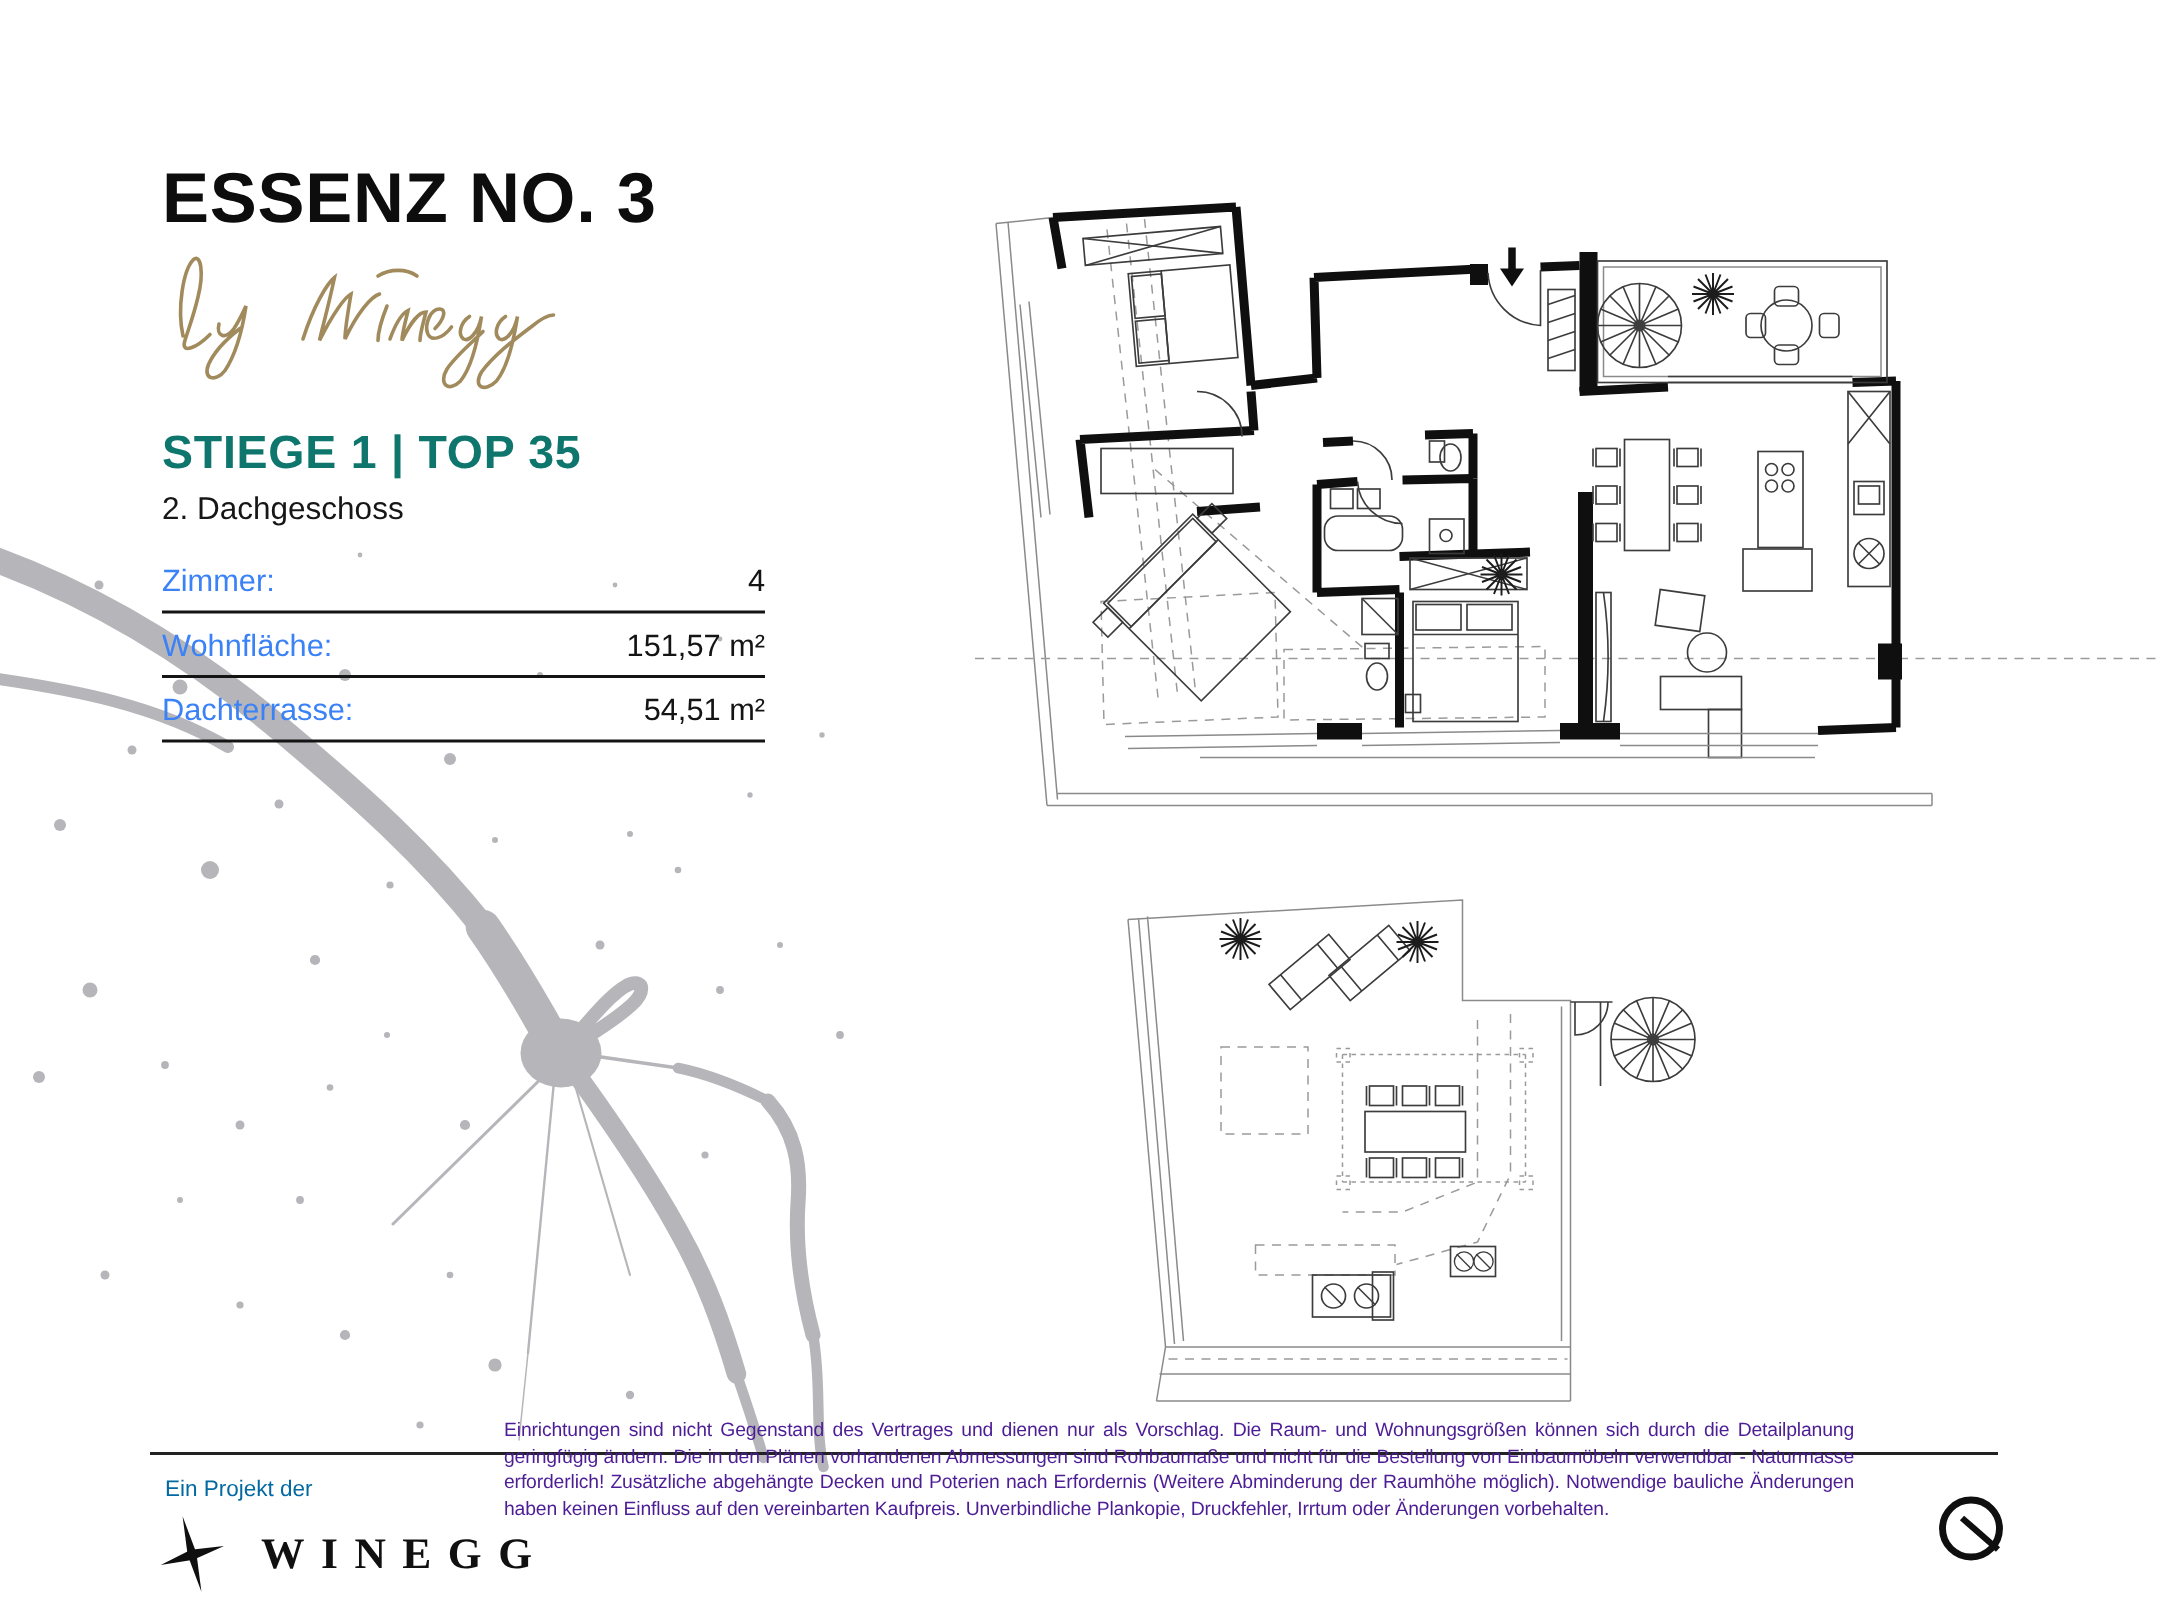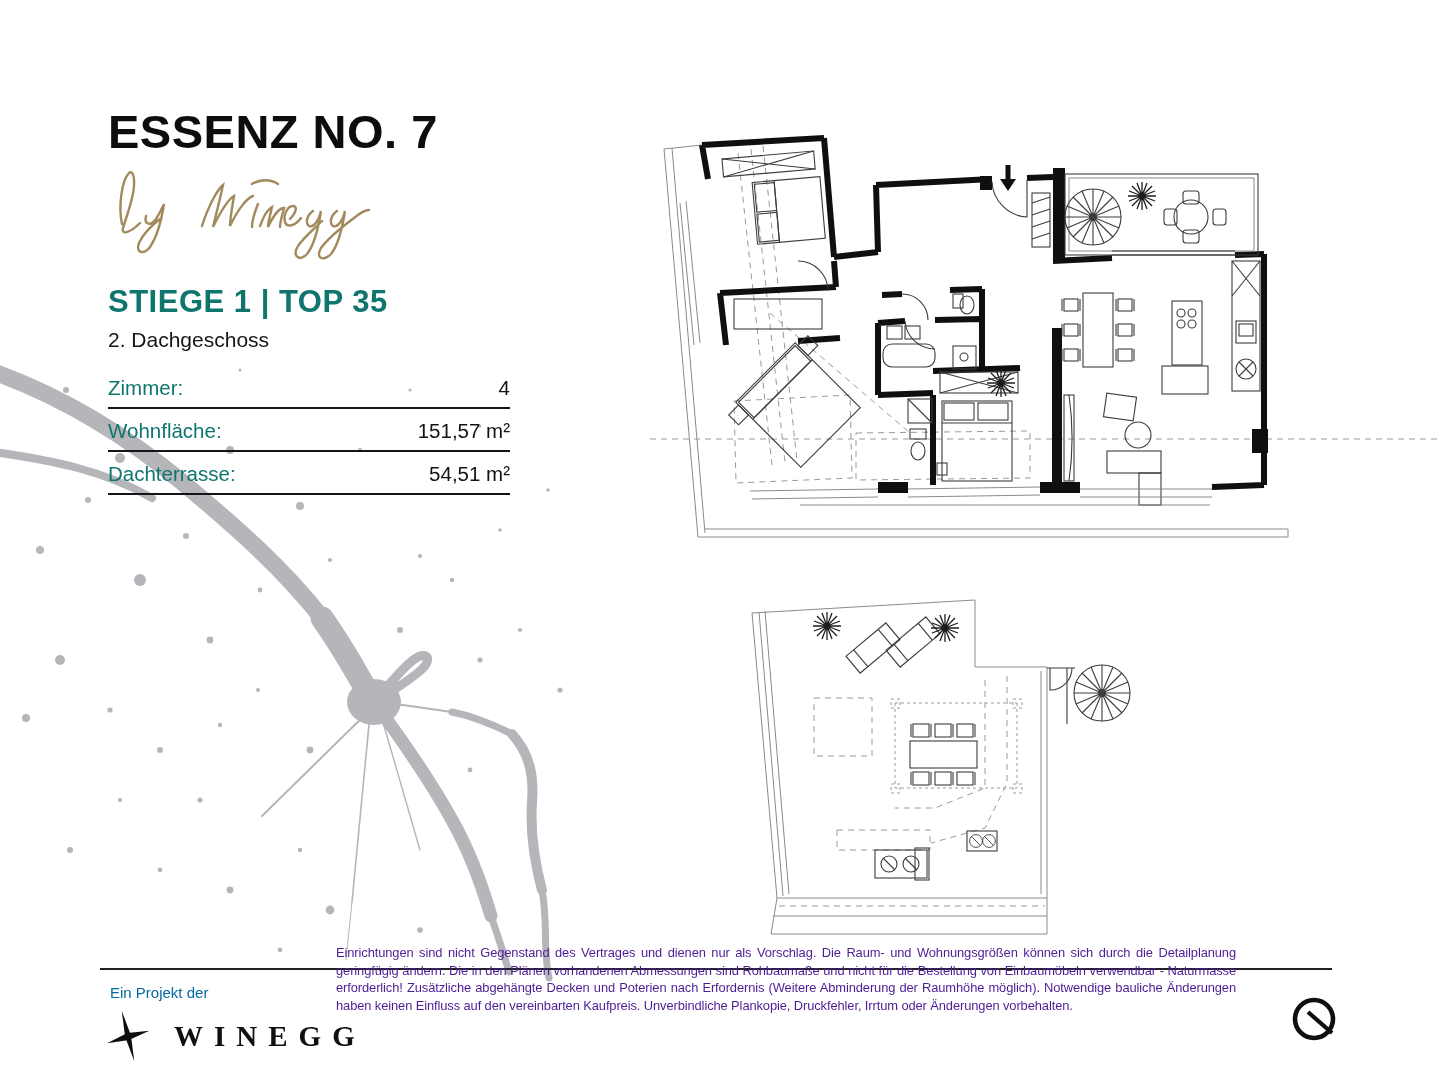--- a/index.html
+++ b/index.html
@@ -19,21 +19,21 @@
   #unit-heading{
     left:108px;top:284px;font-size:31px;font-weight:700;letter-spacing:.5px;
     color:#0f766e;z-index:3;white-space:nowrap;
   }
   #floor-label{left:108px;top:328px;font-size:21px;color:#161616;z-index:3;}
   #details-table{left:108px;top:366px;width:402px;z-index:3;}
   .d-row{
     display:flex;justify-content:space-between;align-items:flex-end;
     height:43px;border-bottom:2px solid #141414;padding-bottom:7px;box-sizing:border-box;
   }
-  .d-row .lbl{font-size:20.5px;color:#0f766e;}
+  .d-row .lbl{font-size:20.5px;color:#3b82f6;}
   .d-row .val{font-size:20.5px;color:#141414;}
   
   #main-plan{left:650px;top:133px;z-index:2;}
   #roof-plan{left:745px;top:598px;z-index:2;}
   svg .w{stroke:#0f0f0f;stroke-width:6;fill:none;stroke-linecap:butt;}
   svg .wf{fill:#0f0f0f;stroke:none;}
   svg .t{stroke:#3c3c3c;stroke-width:1.1;fill:none;}
   svg .g{stroke:#8a8a8a;stroke-width:1;fill:none;}
   svg .d{stroke:#9a9a9a;stroke-width:1;fill:none;stroke-dasharray:6 5;}
   svg .d2{stroke:#9a9a9a;stroke-width:1;fill:none;stroke-dasharray:3 3;}
@@ -111,21 +111,21 @@
     <circle cx="420" cy="600" r="2.8"></circle>
     <circle cx="380" cy="640" r="2"></circle>
   <circle cx="500" cy="200" r="1.8"></circle>
     <circle cx="360" cy="120" r="2"></circle>
     <circle cx="410" cy="60" r="1.6"></circle>
   <circle cx="480" cy="96" r="1.6"></circle>
     <circle cx="548" cy="160" r="1.8"></circle>
     <circle cx="240" cy="40" r="1.6"></circle>
 </svg>
 
-<div id="brand-title" class="abs">ESSENZ NO. 7</div>
+<div id="brand-title" class="abs">ESSENZ NO. 3</div>
 <div id="script-sig" class="abs">
   <span class="sr-only">by Winegg</span>
   <svg width="280" height="100" viewBox="0 0 280 100">
     <g stroke="#A18A5C" stroke-width="2.4" fill="none" stroke-linecap="round">
       <path d="M16,64 C12,46 16,20 23,13 C28,9 30,22 26,38 C23,51 19,61 17,68 C15,76 25,72 34,63"></path>
       <path d="M40,56 C38,64 44,67 50,59 C54,53 56,48 58,44 C56,57 52,75 44,87 C38,95 29,93 33,83 C37,74 45,66 54,59"></path>
       <path d="M96,66 C103,44 112,29 117,25 C113,44 109,58 107,67 C116,49 124,38 128,36 C126,48 124,59 124,66 C132,49 141,38 147,36"></path>
       <path d="M152,44 C148,54 146,61 146,67"></path>
       <path d="M146,24 C154,19 165,19 172,24"></path>
       <path d="M154,66 C158,55 162,49 166,47 C164,56 162,62 162,67 C168,54 174,48 178,48 C176,56 174,62 174,67"></path>

